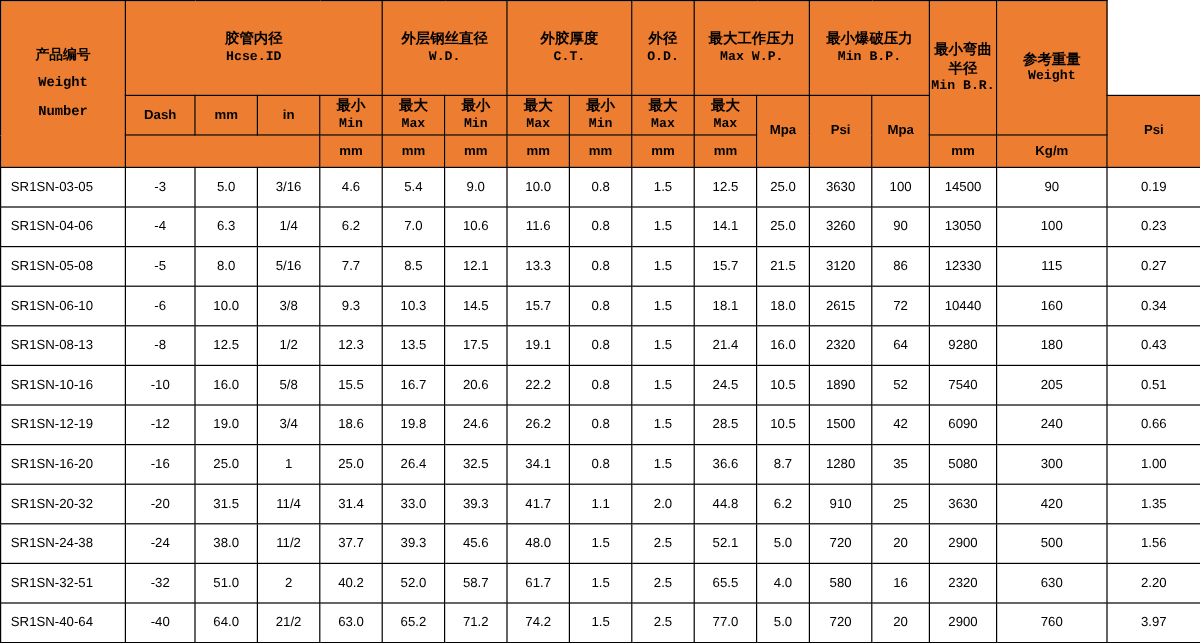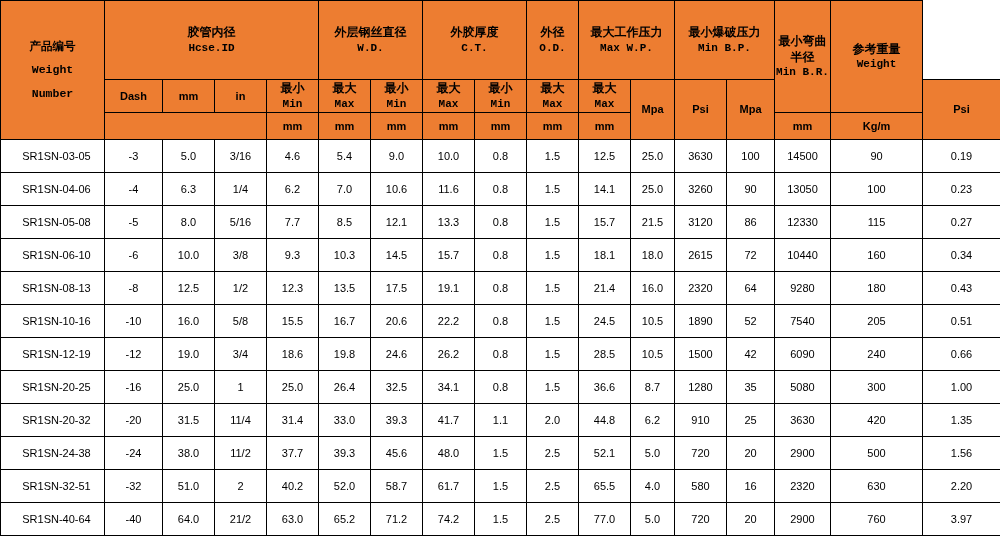--- a/index.html
+++ b/index.html
@@ -54,21 +54,21 @@
   .unit-row td {
     height: 26px;
     font-size: 11px;
   }
   tbody td {
     height: 32px;
     background: #ffffff;
     font-size: 11.5px;
   }
   tbody td.first {
-    text-align: center;
+    text-align: left;
     padding-left: 8px;
   }
   .big-head td {
     height: 78px;
   }
 </style>
 </head>
 <body>
 
 <table class="spec">
@@ -309,21 +309,21 @@
         <td>1.5</td>
         <td>28.5</td>
         <td>10.5</td>
         <td>1500</td>
         <td>42</td>
         <td>6090</td>
         <td>240</td>
         <td>0.66</td>
       </tr>
       <tr>
-        <td class="first">SR1SN-20-25</td>
+        <td class="first">SR1SN-16-20</td>
         <td>-16</td>
         <td>25.0</td>
         <td>1</td>
         <td>25.0</td>
         <td>26.4</td>
         <td>32.5</td>
         <td>34.1</td>
         <td>0.8</td>
         <td>1.5</td>
         <td>36.6</td>

